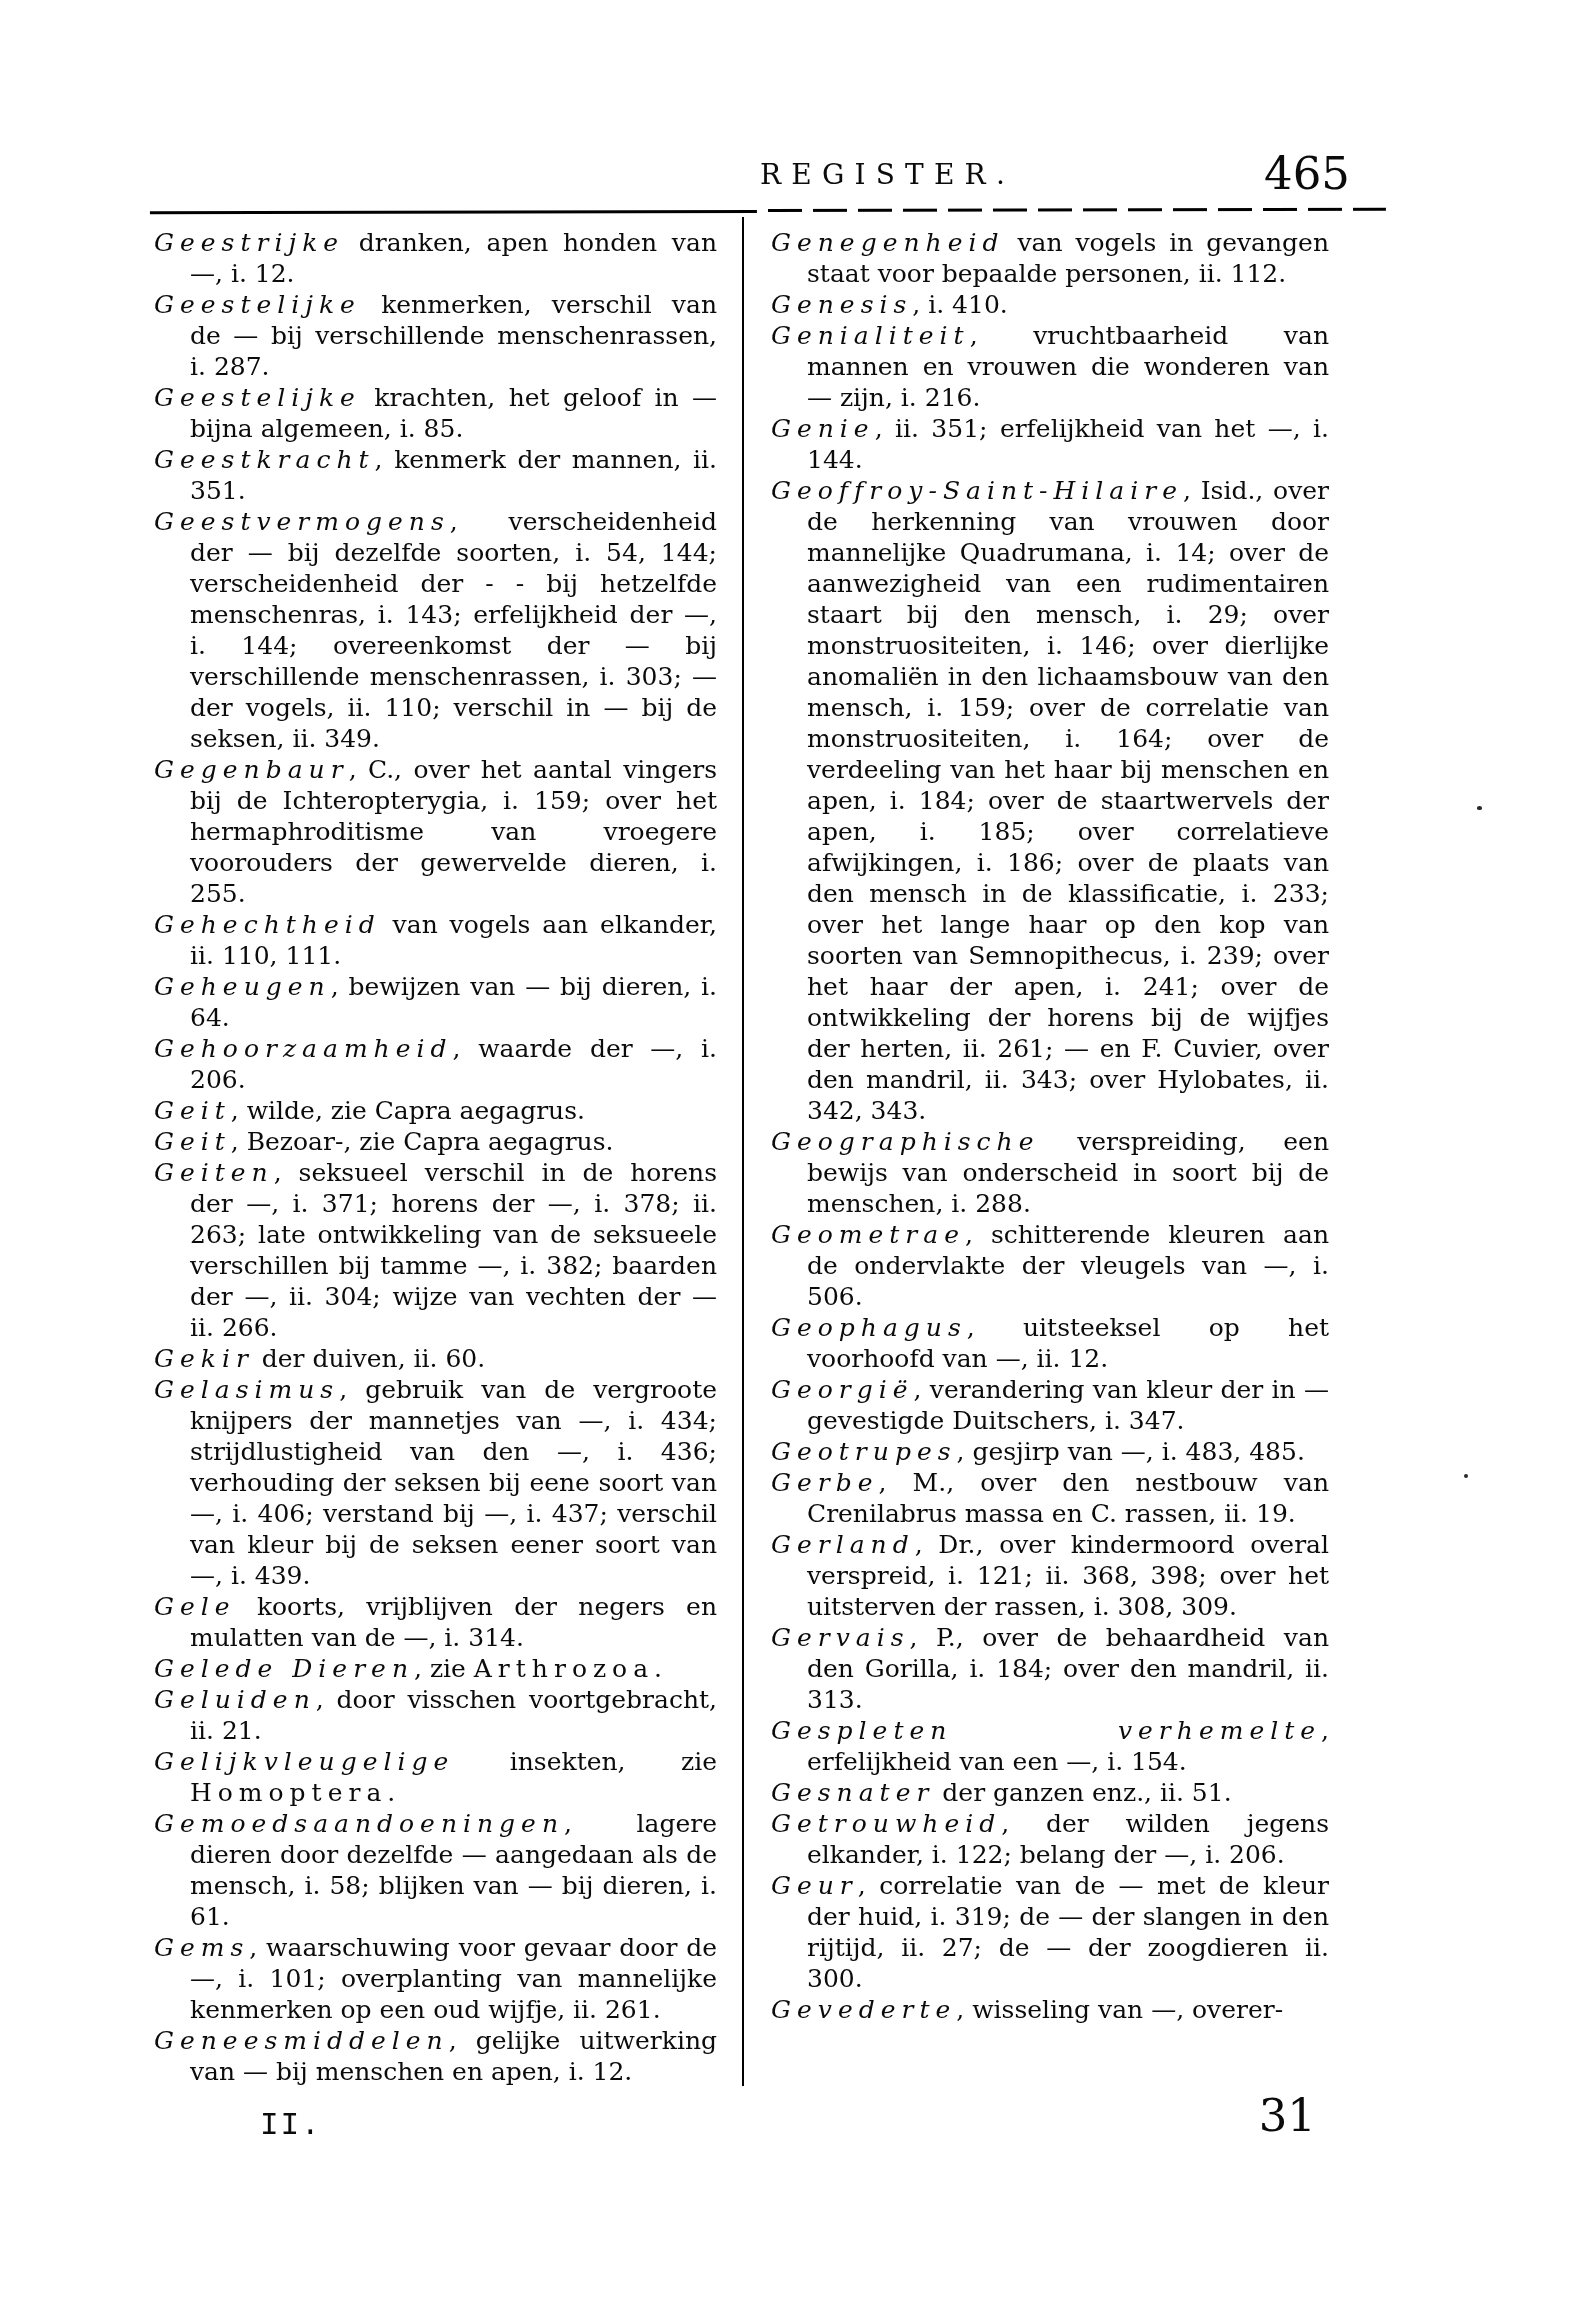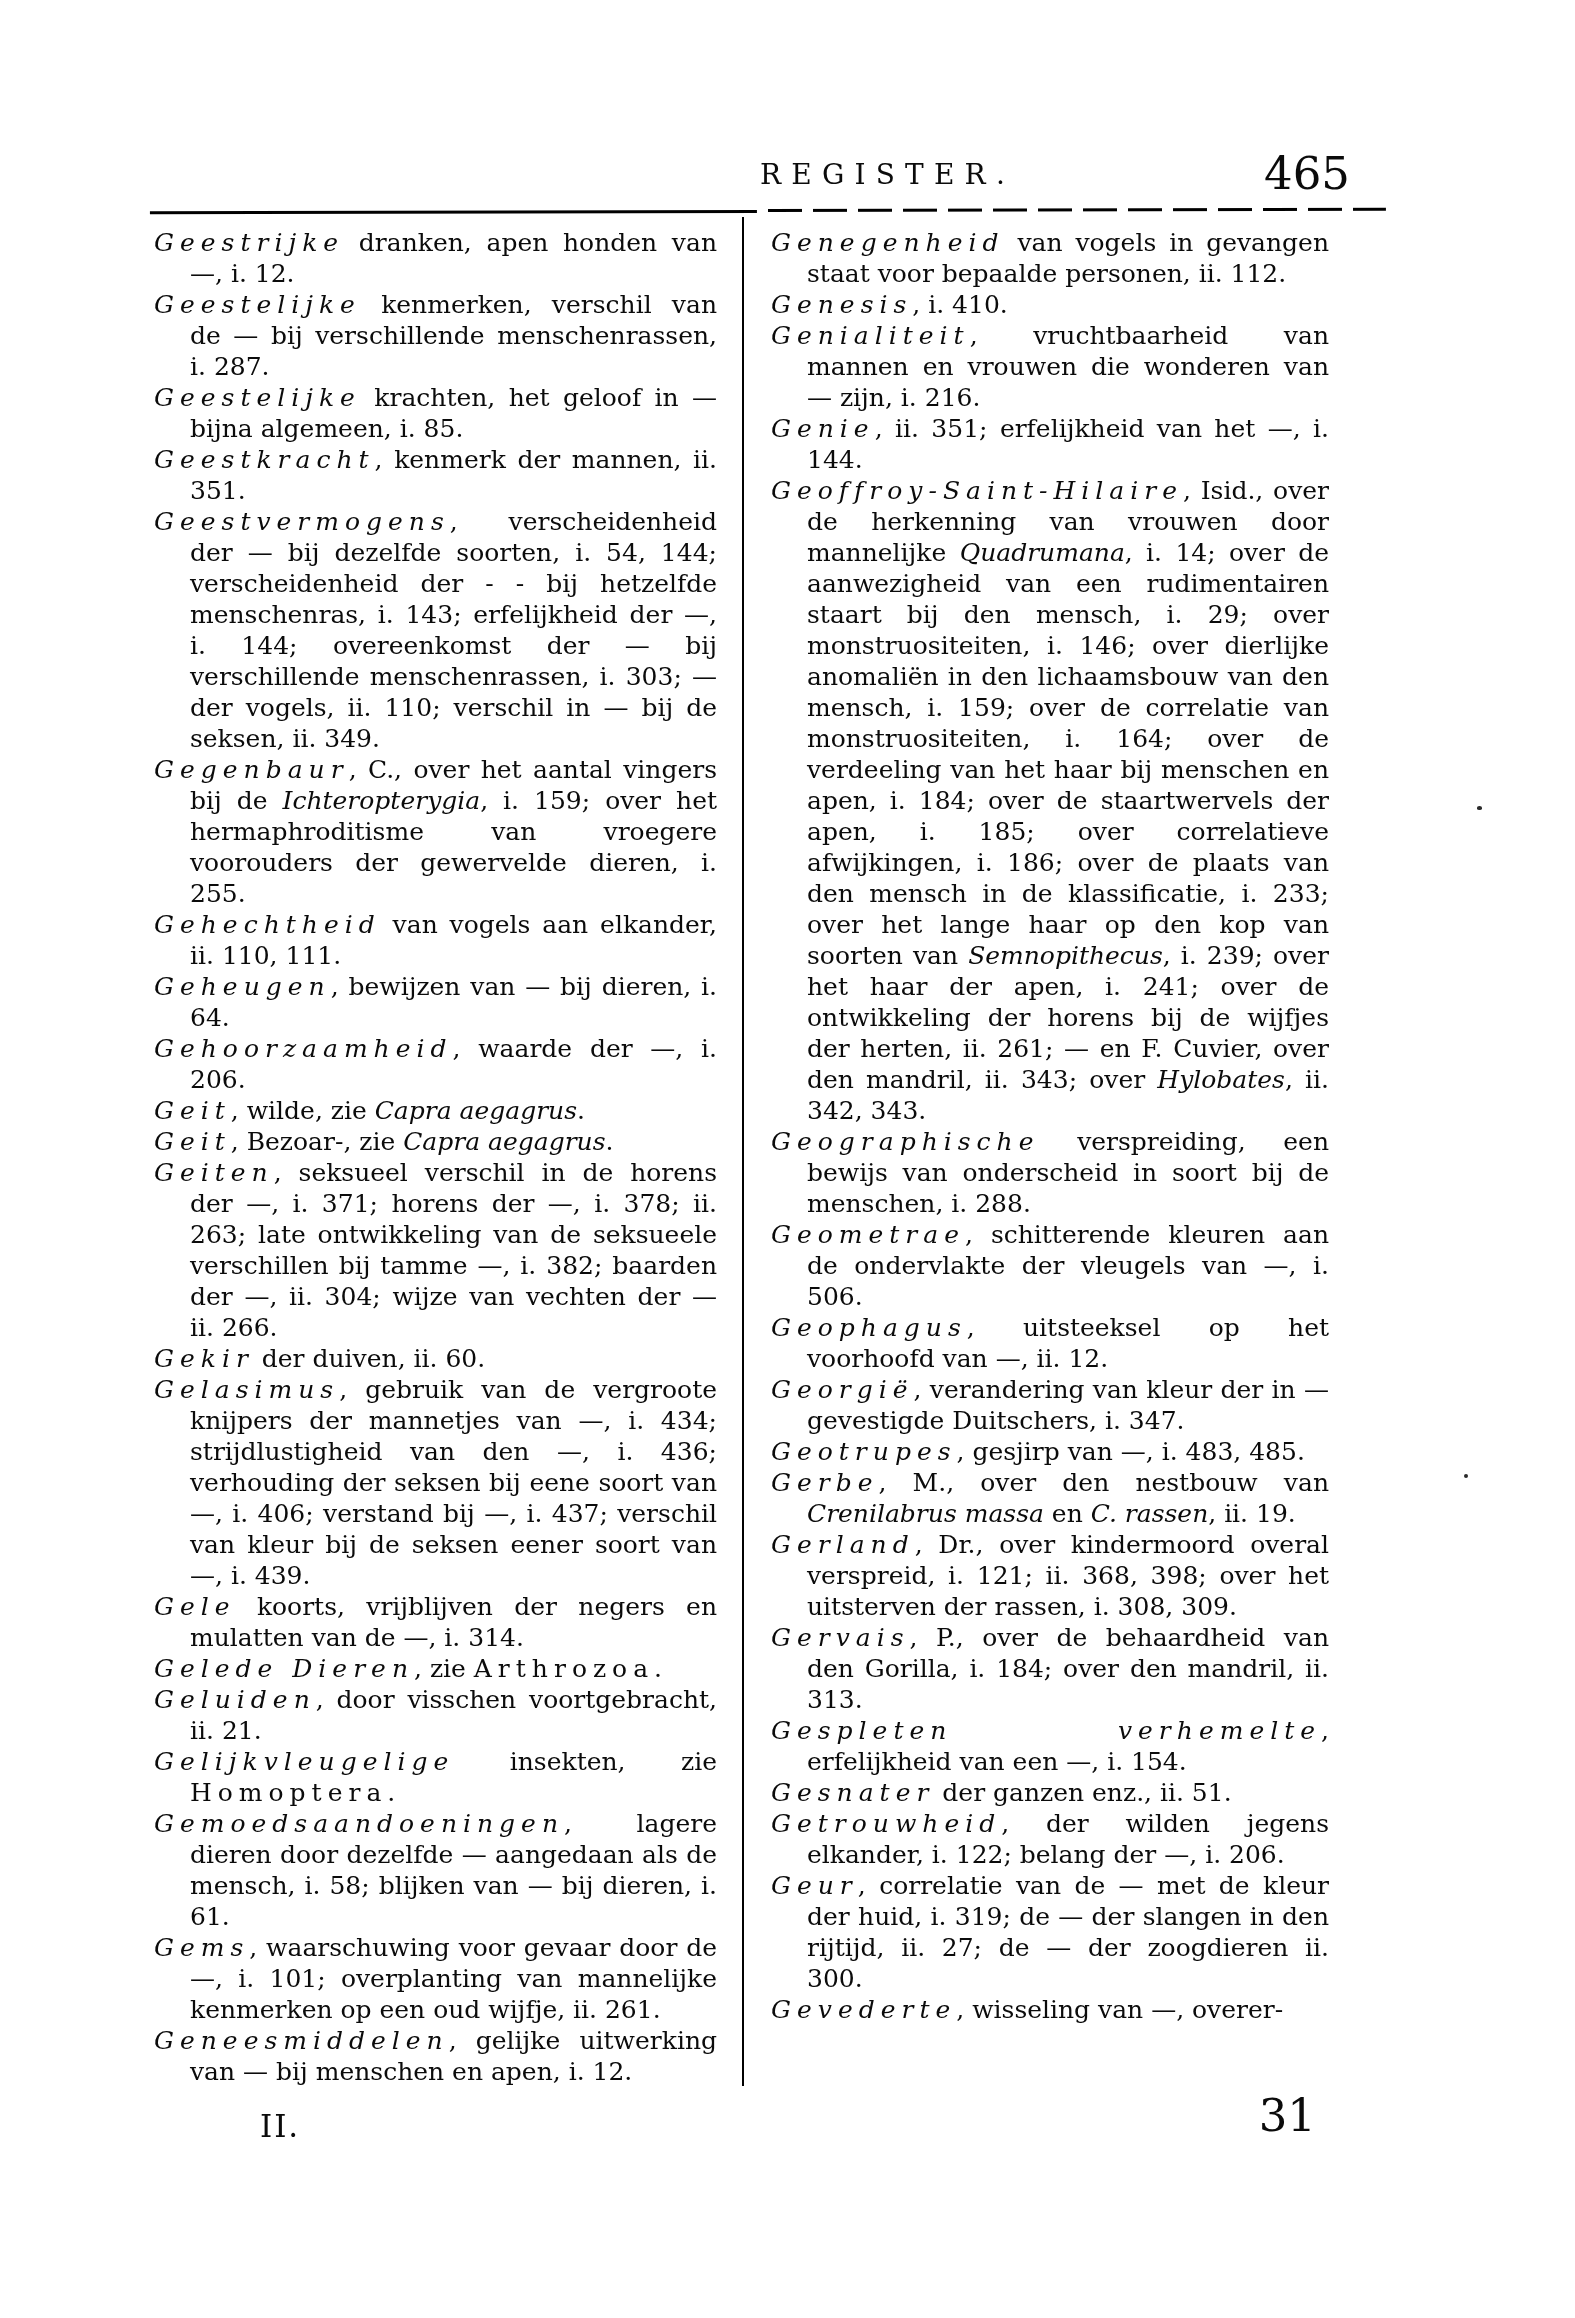--- a/index.html
+++ b/index.html
@@ -80,30 +80,31 @@
   }
   .column.left  { left: 154px;  width: 563px; }
   .column.right { left: 771px; width: 558px; }
 
   .entry {
     padding-left: 36px;
     text-indent: -36px;
   }
   .term        { letter-spacing: 0.24em; font-style: italic; }
   .term-italic { }
-  .ital        { font-style: italic; }
+  .ital        { }
   .spread      { letter-spacing: 0.24em; }
 
   
   .footer-volume {
     position: absolute;
     top: 2108px;
     left: 260px;
     font-size: 31px;
     letter-spacing: 1.9px;
+    font-family: Liberation Mono, monospace;
   }
   .footer-sheet {
     position: absolute;
     top: 2089px;
     left: 1228px;
     width: 88px;
     text-align: right;
     font-size: 45px;
   }
 

